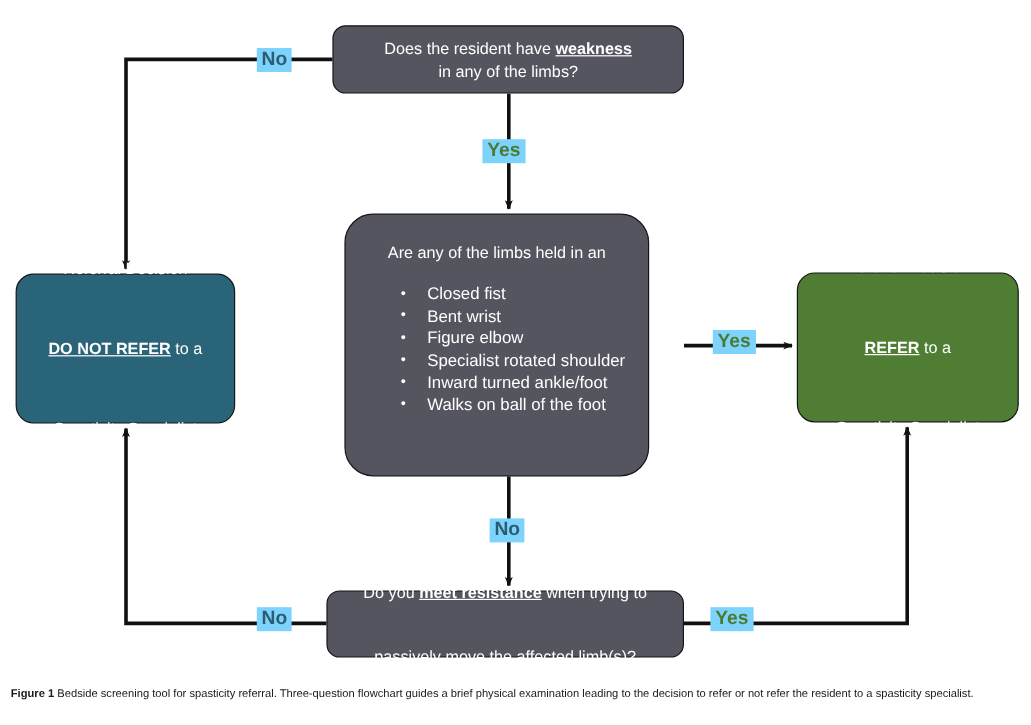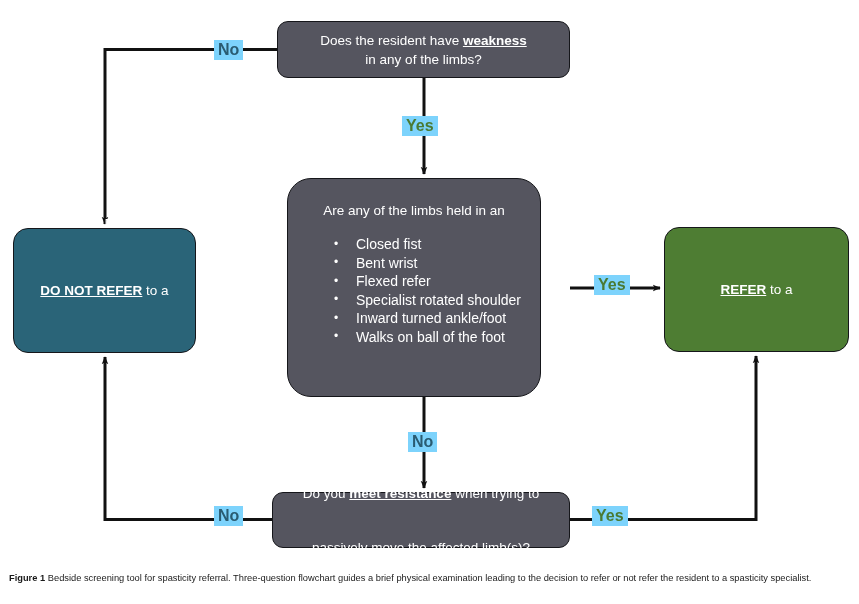--- a/index.html
+++ b/index.html
@@ -201,21 +201,21 @@
     <div class="node question" id="node-weakness">
       <span class="q-line"><span>Does the resident have </span><u class="term">weakness</u></span>
       <span class="q-line">in any of the limbs?</span>
     </div>
 
     <div class="node question big" id="node-posture">
       <span class="q-line">Are any of the limbs held in an</span>
       <ul class="bullets">
         <li>Closed fist</li>
         <li>Bent wrist</li>
-        <li>Flexed refer</li>
+        <li>Figure elbow</li>
         <li>Specialist rotated shoulder</li>
         <li>Inward turned ankle/foot</li>
         <li>Walks on ball of the foot</li>
       </ul>
     </div>
 
     <div class="node question" id="node-resistance">
       <span class="q-line"><span>Do you </span><u class="term">meet resistance</u><span> when trying to</span></span>
       <span class="q-line">passively move the affected limb(s)?</span>
     </div>

